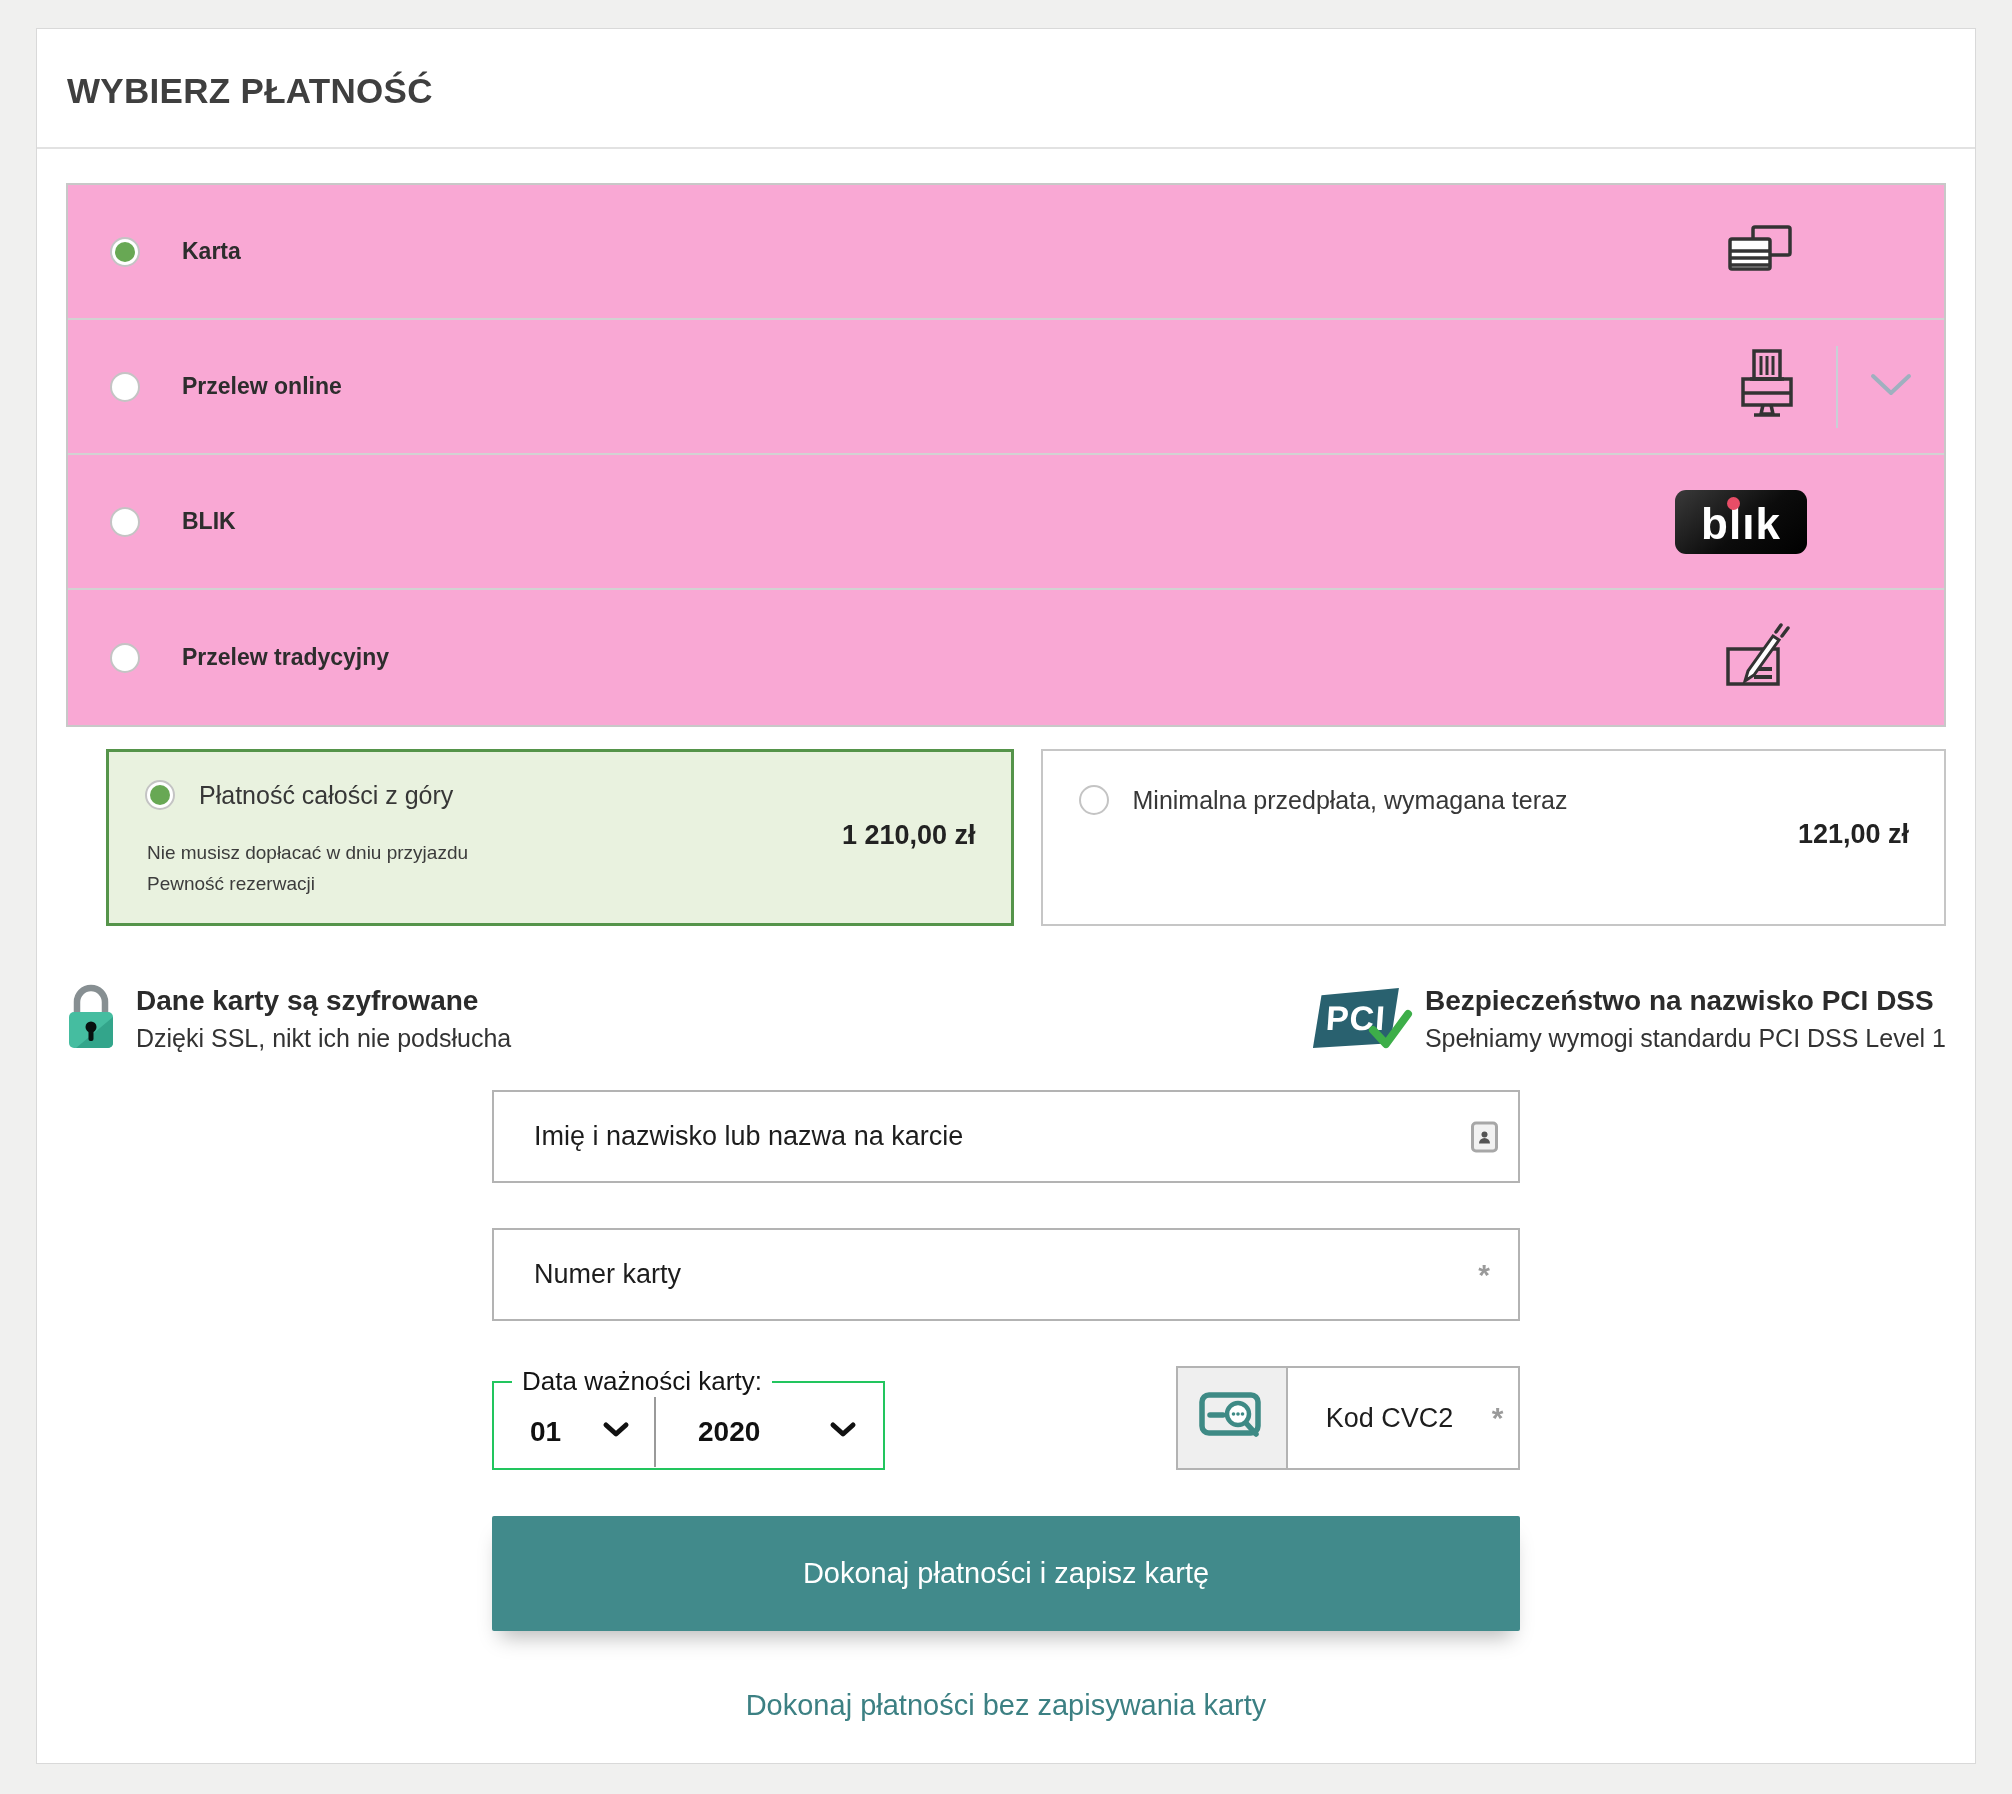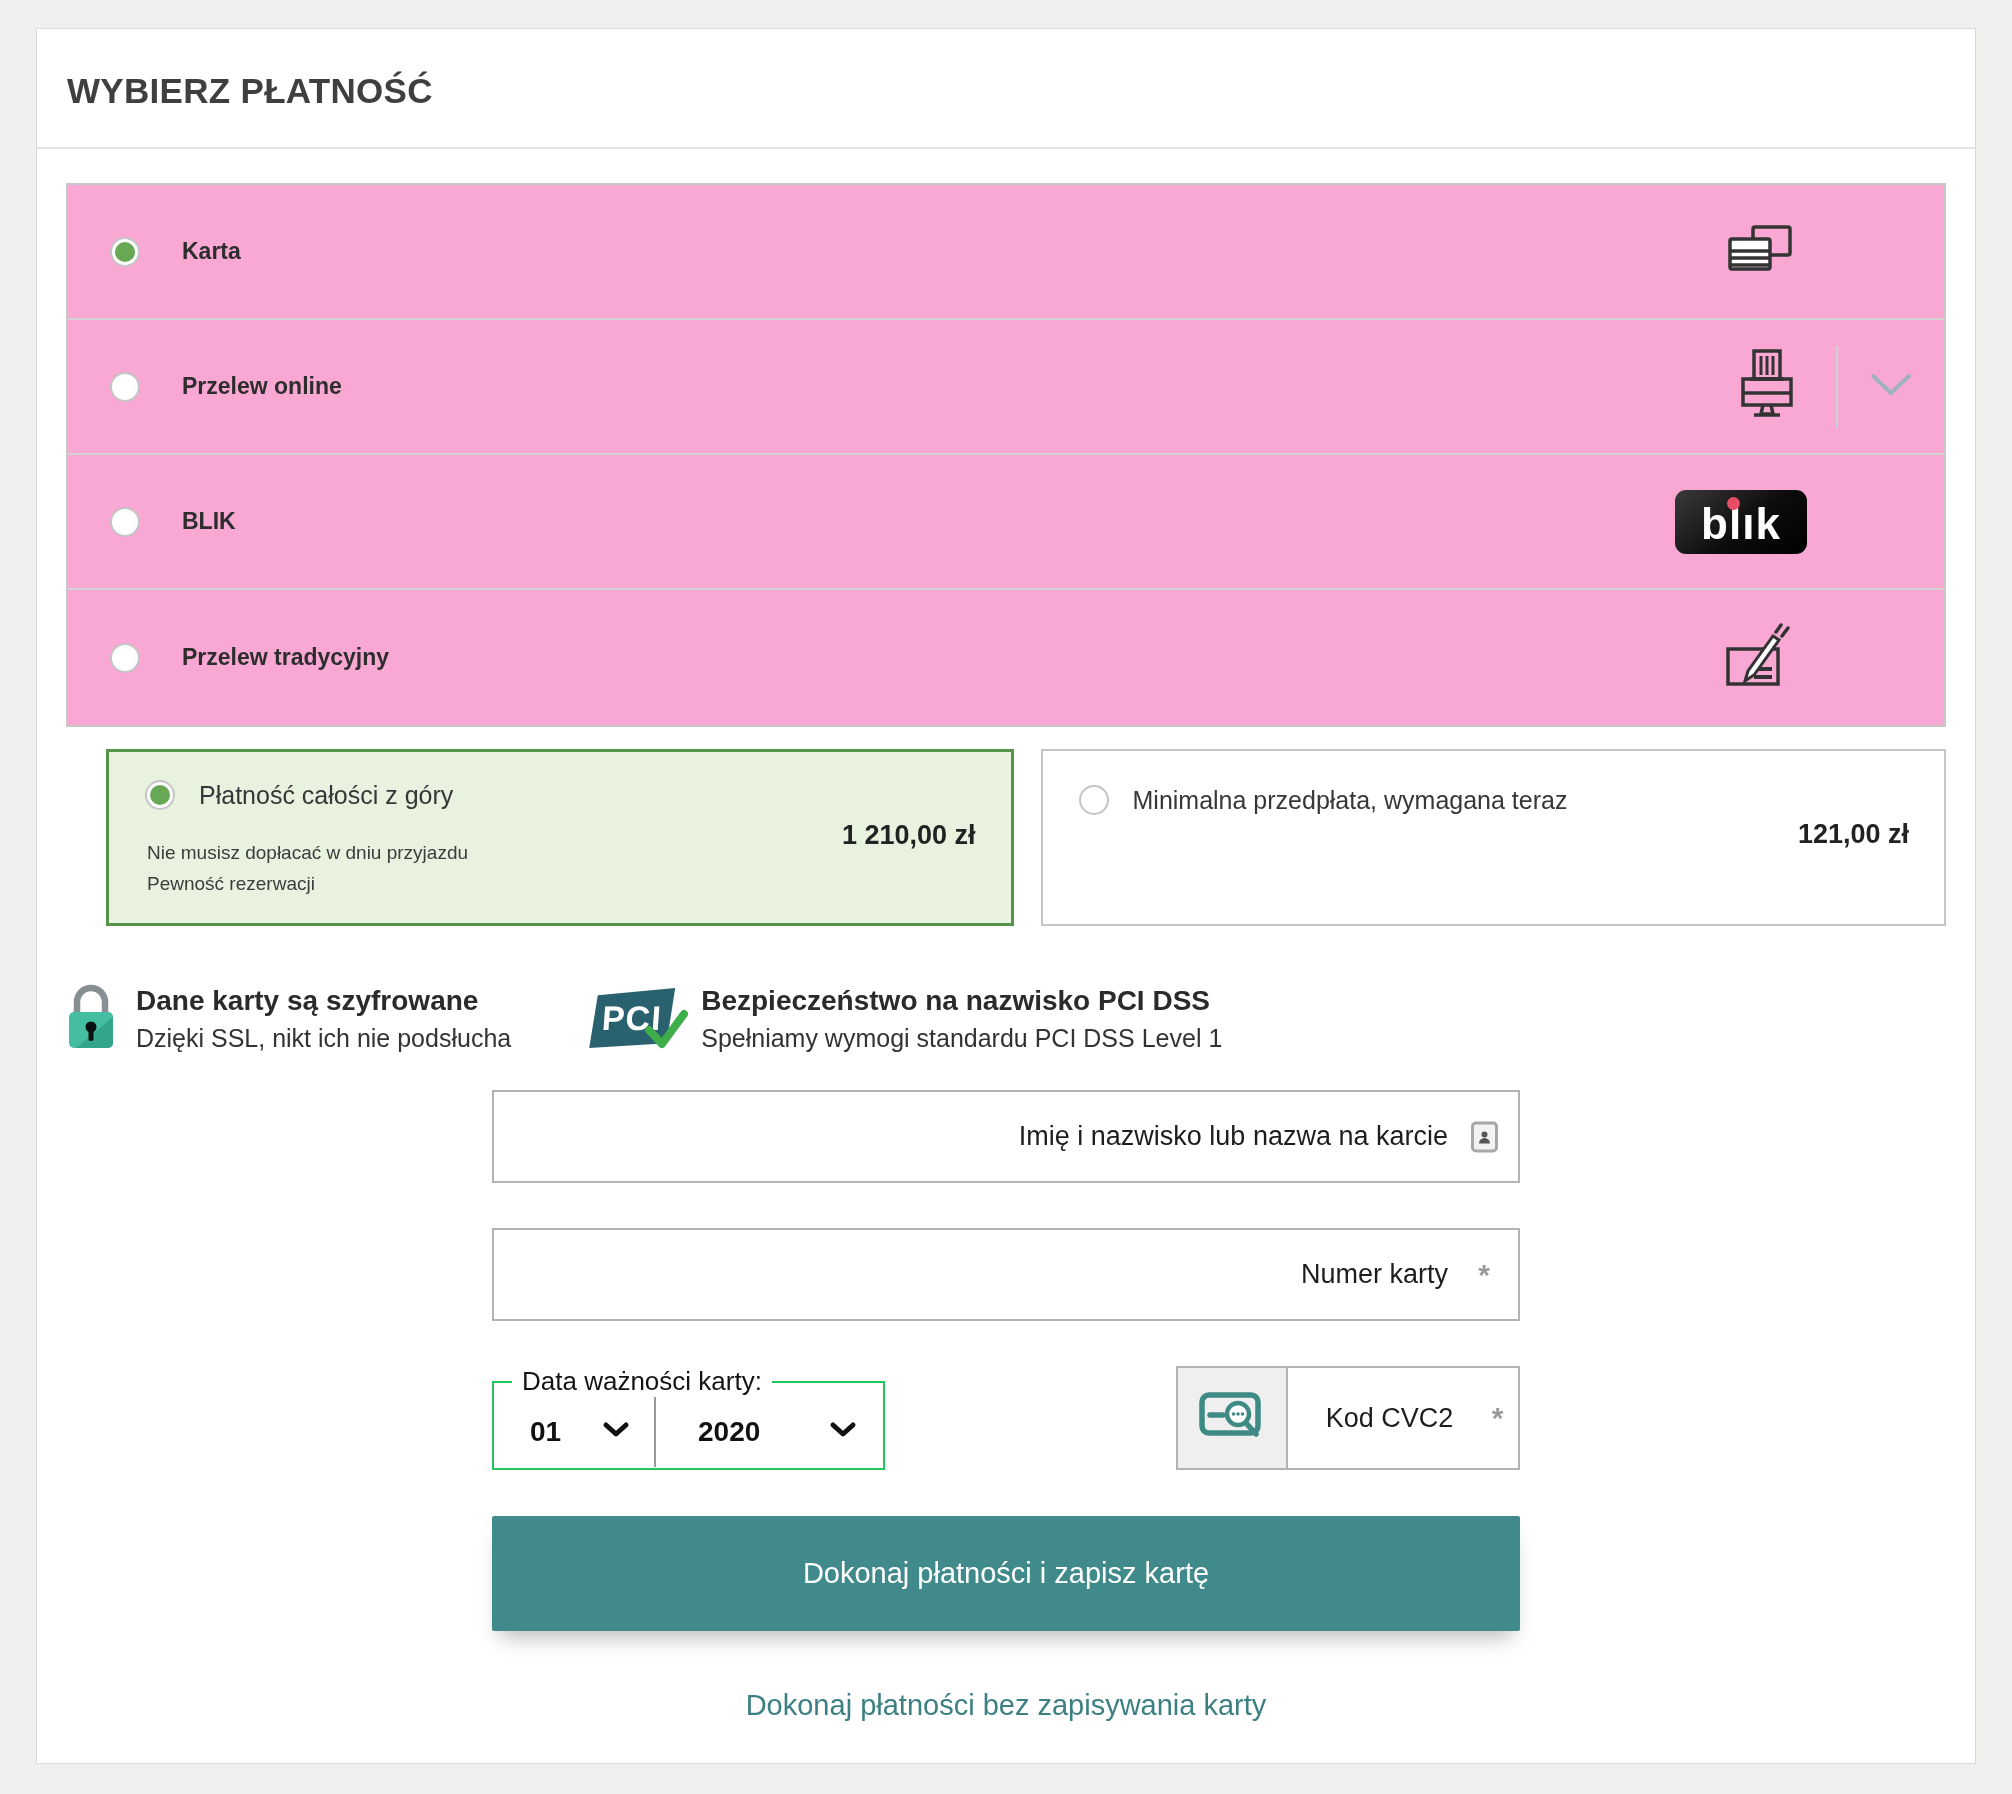--- a/index.html
+++ b/index.html
@@ -150,21 +150,21 @@
     position:absolute;
     left:38px; bottom:24px;
     font-size:19px;
     color:#3c3c3c;
     line-height:31px;
   }
 
   
   .security {
     display:flex;
-    justify-content:flex-start;
+    justify-content:space-between;
     gap:78px;
     margin-top:58px;
   }
   .sec-item { display:flex; align-items:flex-start; }
   .sec-text { margin-left:20px; }
   .sec-title {
     font-size:28px;
     font-weight:bold;
     color:#2b2b2b;
     line-height:34px;
@@ -207,21 +207,20 @@
   }
   .field input {
     width:100%; height:100%;
     border:2px solid #b3b3b3;
     padding:0 70px 0 40px;
     font-size:27px;
     color:#1d1d1d;
     font-family:inherit;
     background:#fff;
     outline:none;
-    text-align:right;
   }
   .field input::placeholder { color:#1d1d1d; opacity:1; }
   .field .asterisk {
     position:absolute;
     right:30px; top:50%;
     transform:translateY(-50%);
     color:#9a9a9a;
     font-size:30px;
     font-weight:bold;
   }

